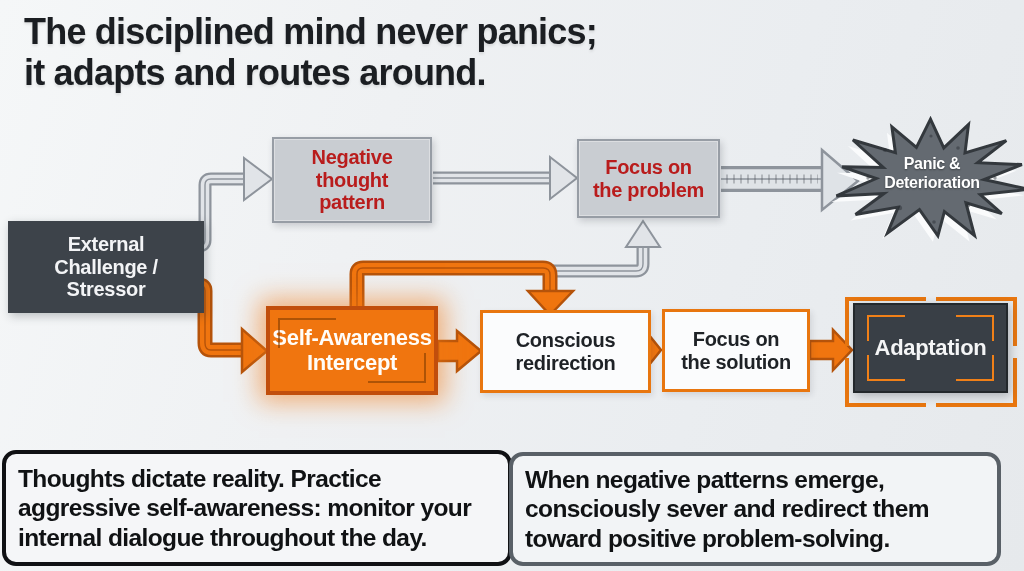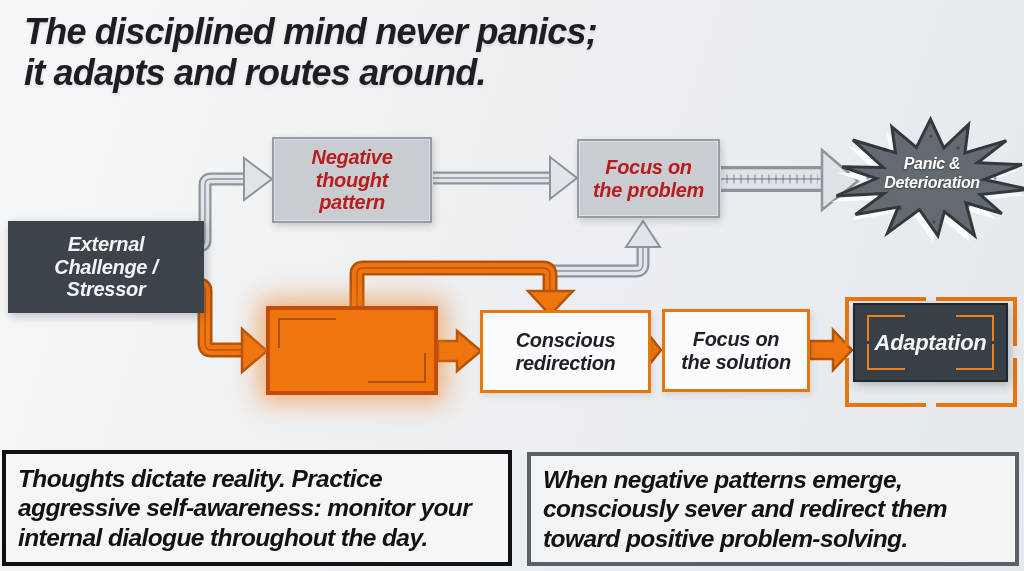--- a/index.html
+++ b/index.html
@@ -1,21 +1,20 @@
 <!DOCTYPE html>
 <html><head>
 <meta charset="utf-8">
 <style>
   * { margin:0; padding:0; box-sizing:border-box; }
   html,body { background:#dfe2e5; }
   .stage {
     position:relative; width:1024px; height:571px; overflow:hidden;
     font-family:"Liberation Sans", sans-serif;
     background:linear-gradient(108deg,#f5f7f8 0%,#eff1f3 35%,#eaedf0 68%,#e6e9ec 100%);
-    font-style:italic;
   }
   .title {
     position:absolute; left:24px; top:12px;
     font-size:36px; line-height:1.13; font-weight:bold; letter-spacing:-0.8px;
     color:#1b1e22; white-space:pre-line; text-shadow:0 2px 3px rgba(0,0,0,.10);
   }
   svg.arrows { position:absolute; left:0; top:0; }
 
   .box {
     position:absolute; display:flex; align-items:center; justify-content:center;
@@ -43,21 +42,21 @@
   .corner-mark.br { right:8px; bottom:8px; border-right:2px solid rgba(120,55,0,.55); border-bottom:2px solid rgba(120,55,0,.55); }
 
   
   .adaptation-wrap { position:absolute; left:845px; top:297px; width:172px; height:110px; }
   .obracket { position:absolute; width:81px; height:49px; }
   .obracket.tl { left:0; top:0;       border-left:4px solid #e8760f; border-top:4px solid #e8760f; }
   .obracket.tr { right:0; top:0;      border-right:4px solid #e8760f; border-top:4px solid #e8760f; }
   .obracket.bl { left:0; bottom:0;    border-left:4px solid #e8760f; border-bottom:4px solid #e8760f; }
   .obracket.br { right:0; bottom:0;   border-right:4px solid #e8760f; border-bottom:4px solid #e8760f; }
   .adaptation-inner {
-    position:absolute; left:8px; top:6px; width:155px; height:79px;
+    position:absolute; left:8px; top:6px; width:155px; height:90px;
     background:#393f46; border:2px solid #23282c; color:#f4f5f6;
     display:flex; align-items:center; justify-content:center;
     font-weight:bold; font-size:22px; letter-spacing:-0.3px;
     box-shadow:2px 3px 9px rgba(40,45,55,.30);
   }
   .ibracket { position:absolute; width:38px; height:26px; }
   .ibracket.tl { left:12px; top:10px;     border-left:2.5px solid #f08018; border-top:2.5px solid #f08018; }
   .ibracket.tr { right:12px; top:10px;    border-right:2.5px solid #f08018; border-top:2.5px solid #f08018; }
   .ibracket.bl { left:12px; bottom:10px;  border-left:2.5px solid #f08018; border-bottom:2.5px solid #f08018; }
   .ibracket.br { right:12px; bottom:10px; border-right:2.5px solid #f08018; border-bottom:2.5px solid #f08018; }
@@ -65,24 +64,24 @@
   .panic-label {
     position:absolute; left:849px; top:155px; width:166px;
     text-align:center; color:#ffffff; font-weight:bold; font-size:16px;
     line-height:1.18; letter-spacing:-0.3px; white-space:pre-line;
     text-shadow:0 1px 2px rgba(0,0,0,.4);
   }
 
   .note {
     position:absolute; display:flex; align-items:center;
     font-weight:bold; font-size:24.5px; line-height:1.2; letter-spacing:-0.6px;
-    color:#101214; white-space:pre-line; padding:15px 12px;
+    color:#101214; white-space:pre-line; padding:15px 12px;border-radius:14px;
   }
   #note-left  { left:2px;   top:450px; width:510px; height:116px; background:#f5f6f8; border:4px solid #101114; }
-  #note-right { left:527px; top:452px; width:492px; height:114px; background:#f2f4f6; border:4px solid #596067; }
+  #note-right { left:509px; top:452px; width:492px; height:114px; background:#f2f4f6; border:4px solid #596067; }
 </style>
 </head>
 <body>
 
 <div class="stage">
 
   <div class="title">The disciplined mind never panics;
 it adapts and routes around.</div>
 
   <svg class="arrows" width="1024" height="571" viewBox="0 0 1024 571">
@@ -174,20 +173,22 @@
   </div>
 
   <div class="box gray-box" style="left:577px; top:139px; width:143px; height:79px;">
     <span>Focus on
 the problem</span>
   </div>
 
   <div class="box" id="self-awareness-box" style="left:266px; top:306px; width:172px; height:89px;">
     <div class="corner-mark tl"></div>
     <div class="corner-mark br"></div>
+    <span>Self-Awareness
+Intercept</span>
   </div>
 
   <div class="box orange-outline-box" style="left:480px; top:310px; width:171px; height:83px;">
     <span>Conscious
 redirection</span>
   </div>
 
   <div class="box orange-outline-box" style="left:662px; top:309px; width:148px; height:83px;">
     <span>Focus on
 the solution</span>

